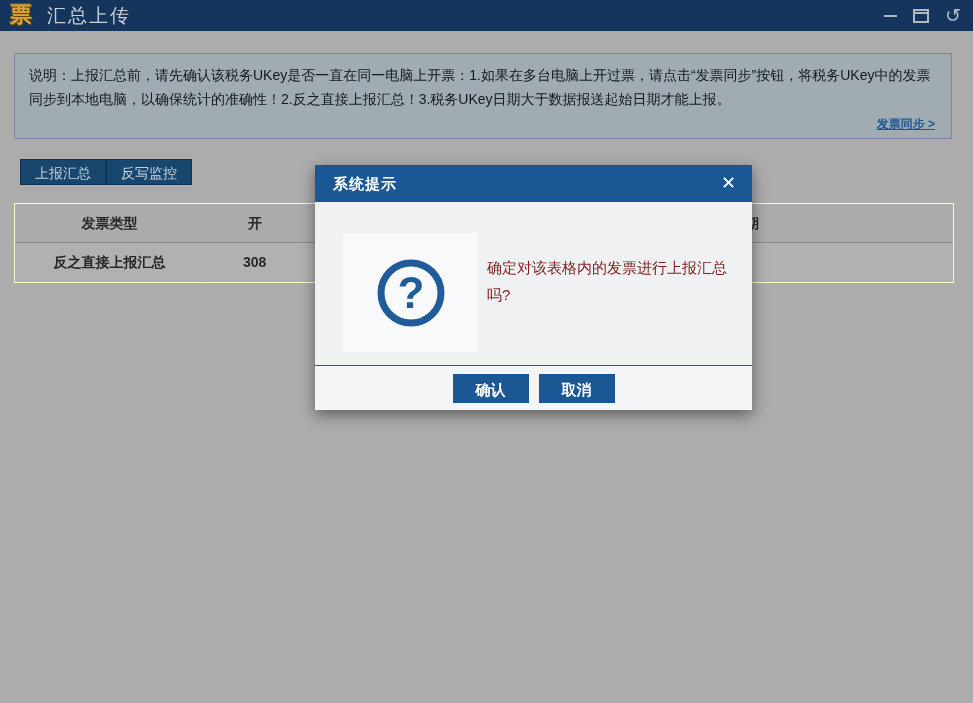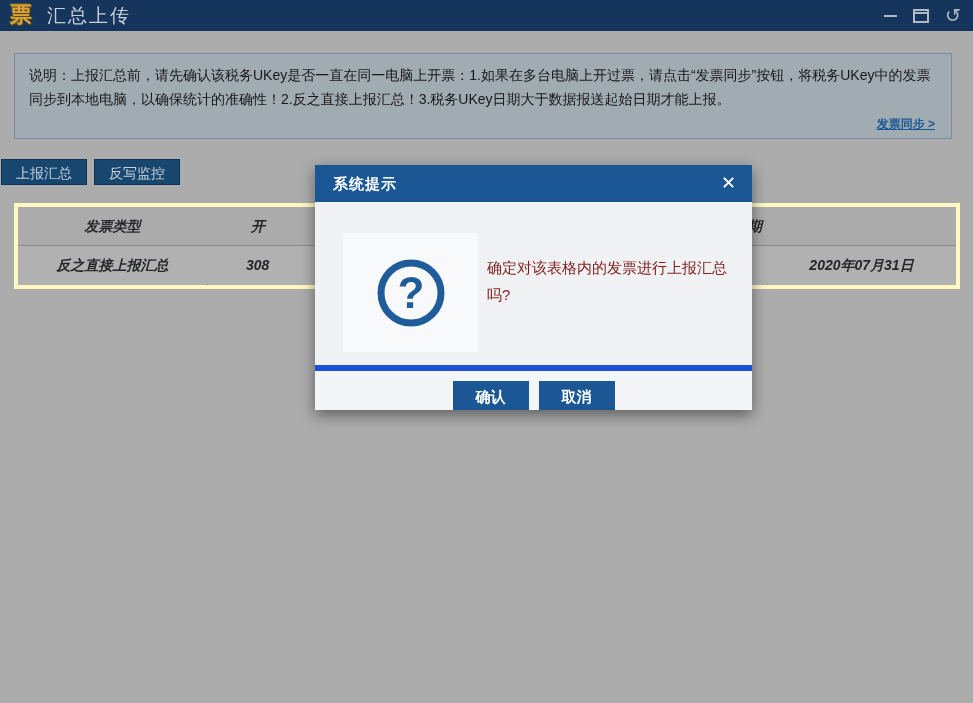--- a/index.html
+++ b/index.html
@@ -21,27 +21,27 @@
   .undo-glyph{font-size:19px;line-height:18px;}
 
   
   .notice{position:absolute;left:14px;top:53px;width:938px;height:86px;box-sizing:border-box;
     background:#A0ABB2;border:1px solid #7A87A5;padding:9px 12px 4px 14px;}
   .notice-text{font-size:14px;font-weight:normal;color:#17181A;line-height:24px;}
   .notice-linkrow{text-align:right;margin-top:3px;padding-right:4px;}
   .sync-link{font-size:12px;font-weight:bold;color:#1A5794;text-decoration:underline;cursor:pointer;}
 
   
-  .toolbar{position:absolute;left:1px;top:159px;display:flex;gap:7px;}
+  .toolbar{position:absolute;left:20px;top:159px;display:flex;}
   .tool-btn{height:26px;line-height:26px;padding:0 14px;background:#17466E;border:1px solid #0F3354;
     color:#C6D0D9;font-size:14px;cursor:pointer;}
 
   
   .itable{position:absolute;left:14px;top:203px;width:938px;height:78px;
-    border:4px solid #fef9c3;box-sizing:content-box;background:#B1B1B2;font-style:italic;}
+    border:1px solid #fef9c3;box-sizing:content-box;background:#B1B1B2;}
   .itable .vline{position:absolute;top:0;bottom:0;width:1px;background:#8A8A8A;}
   .vline.v1{left:189px;} .vline.v2{left:749px;}
   .trowbase{position:absolute;left:0;width:938px;height:38px;}
   .thead{top:0;background:#ABABAC;border-bottom:1px solid #8A8A8A;}
   .tdata{top:39px;background:#B1B1B2;cursor:pointer;}
   .tcell{position:absolute;top:0;height:38px;line-height:38px;font-size:14px;color:#26272A;
     white-space:nowrap;}
   .thead .tcell{font-weight:bold;}
   .tdata .tcell{font-weight:600;}
   .c-first{left:0;width:189px;text-align:center;}
@@ -56,22 +56,22 @@
   .dlg-title{position:absolute;left:18px;top:0;height:37px;line-height:37px;color:#FFFFFF;
     font-size:15px;font-weight:bold;letter-spacing:1px;}
   .dlg-close{position:absolute;right:12px;top:0;height:37px;line-height:37px;color:#FFFFFF;
     font-size:18px;font-weight:bold;cursor:pointer;padding:0 4px;}
   .dlg-body{position:absolute;left:0;top:37px;width:437px;height:163px;background:#F0F1F2;}
   .icon-panel{position:absolute;left:28px;top:31px;width:135px;height:119px;background:#F8F9FB;
     display:flex;align-items:center;justify-content:center;}
   .dlg-message{position:absolute;left:172px;top:52px;width:250px;font-size:15px;color:#7f1d1d;
     line-height:27px;}
   .dlg-footer{position:absolute;left:0;top:200px;width:437px;height:45px;background:#F4F5F6;
-    border-top:6px solid #1d4ed8;box-sizing:border-box;
-    display:flex;justify-content:center;align-items:flex-end;gap:10px;padding-top:8px;}
+    border-top:1px solid #1d4ed8;box-sizing:border-box;
+    display:flex;justify-content:center;align-items:flex-start;gap:10px;padding-top:8px;}
   .dlg-btn{width:76px;height:29px;background:#1A5794;color:#FFFFFF;border:none;
     font-size:15px;font-weight:bold;font-family:inherit;cursor:pointer;line-height:29px;text-align:center;}
 </style>
 </head>
 <body>
 
 <div id="screen">
 
   <div class="titlebar">
     <div class="app-logo">票</div>
@@ -106,21 +106,20 @@
     <div class="vline v2"></div>
     <div class="trowbase thead">
       <span class="tcell c-first">发票类型</span>
       <span class="tcell h-frag-l">开</span>
       <span class="tcell h-frag-r">日期</span>
     </div>
     <div class="trowbase tdata">
       <span class="tcell c-first">反之直接上报汇总</span>
       <span class="tcell d-frag-l">308</span>
       <span class="tcell d-frag-r">1日</span>
-      <span class="tcell c-last">2020年07月31日</span>
     </div>
   </div>
 
   <div class="dialog">
     <div class="dlg-titlebar">
       <span class="dlg-title">系统提示</span>
       <span class="dlg-close"><span>✕</span></span>
     </div>
     <div class="dlg-body">
       <div class="icon-panel">

